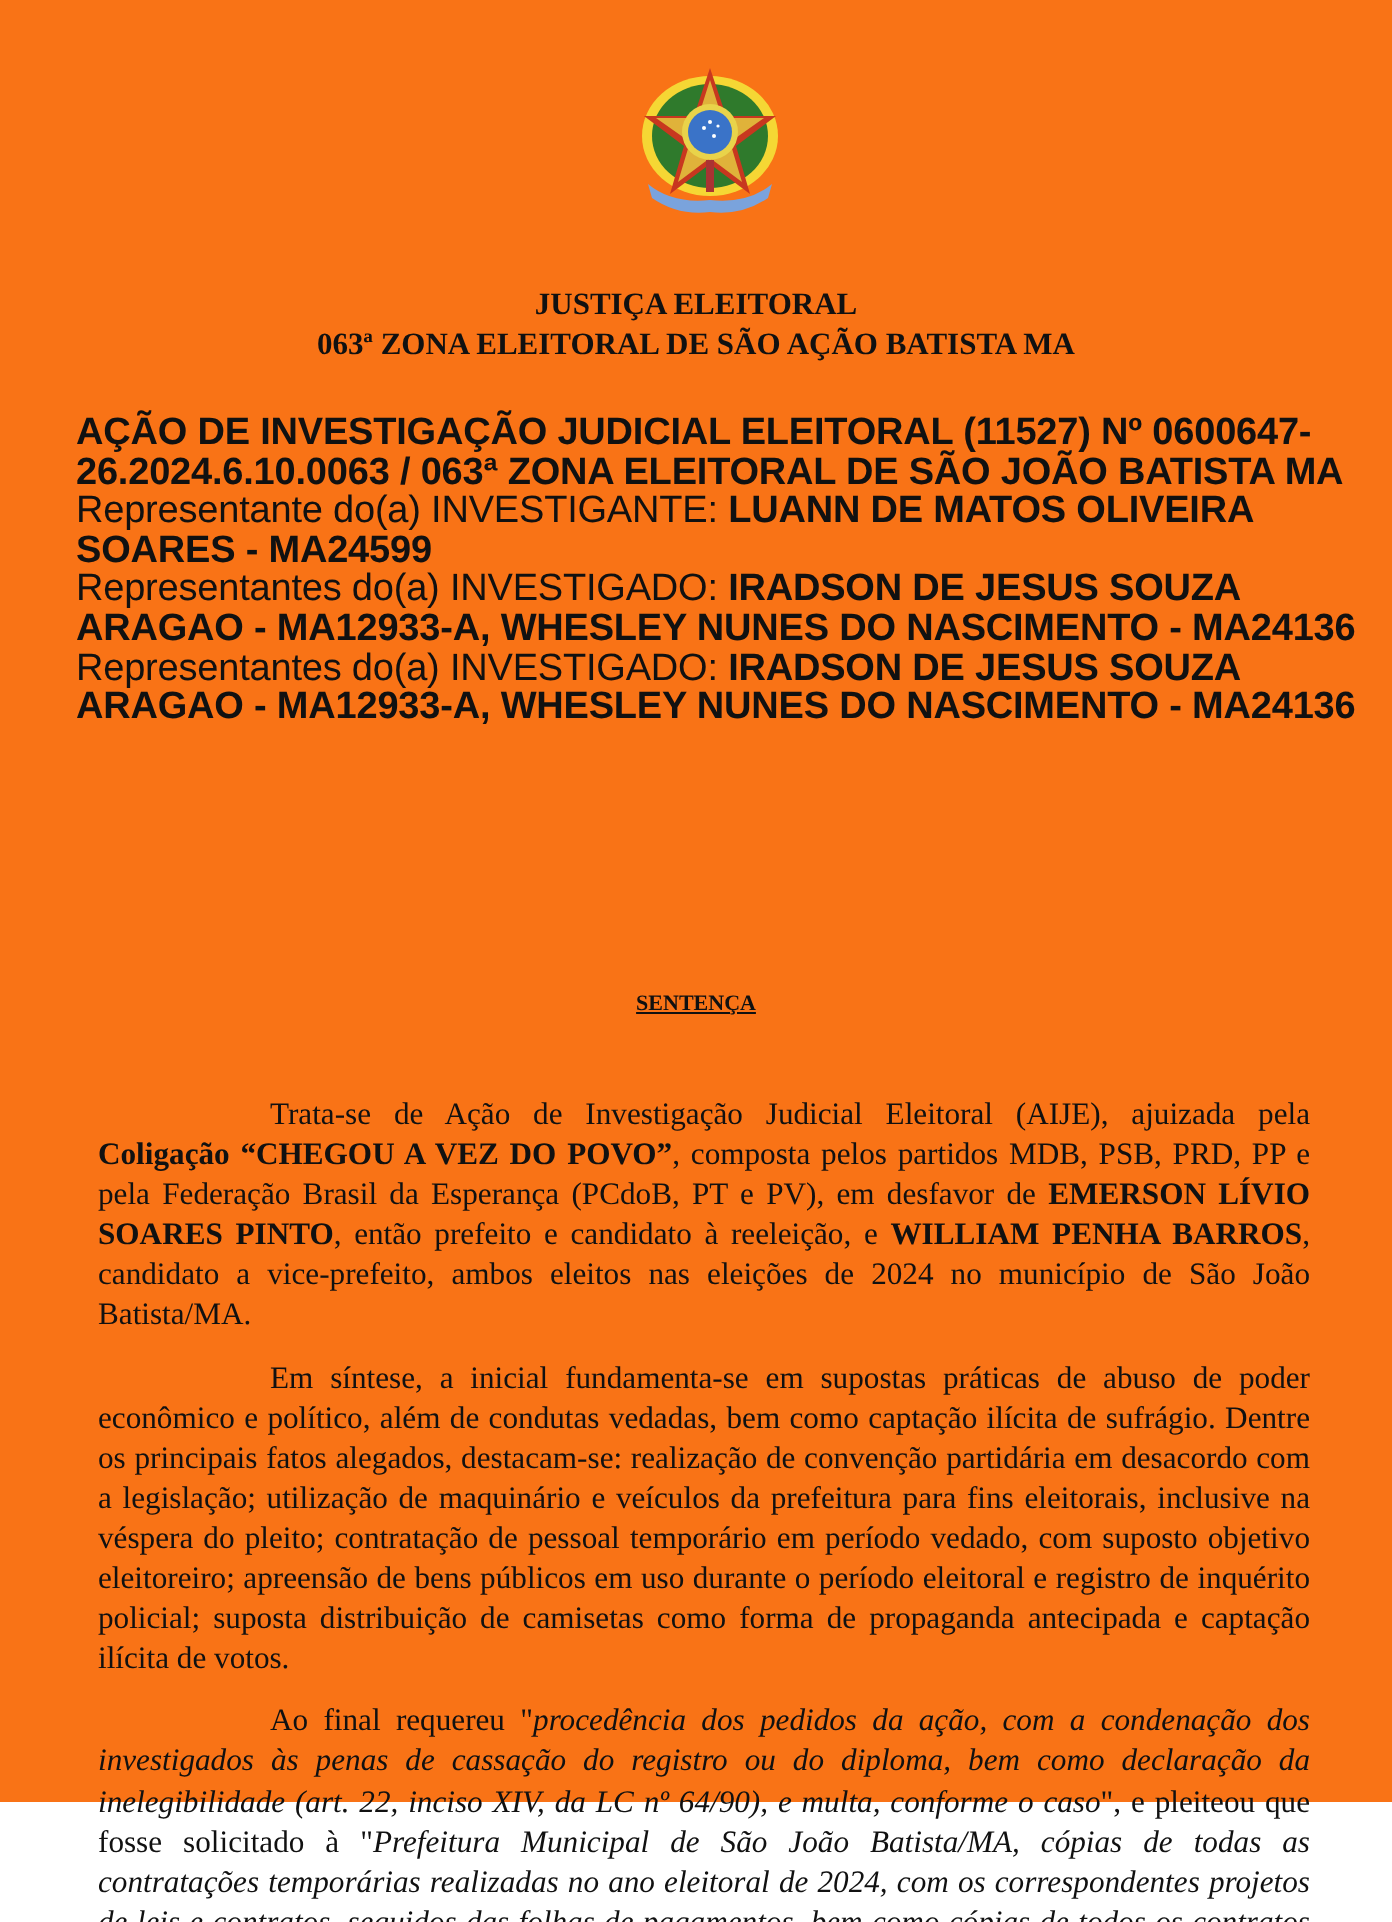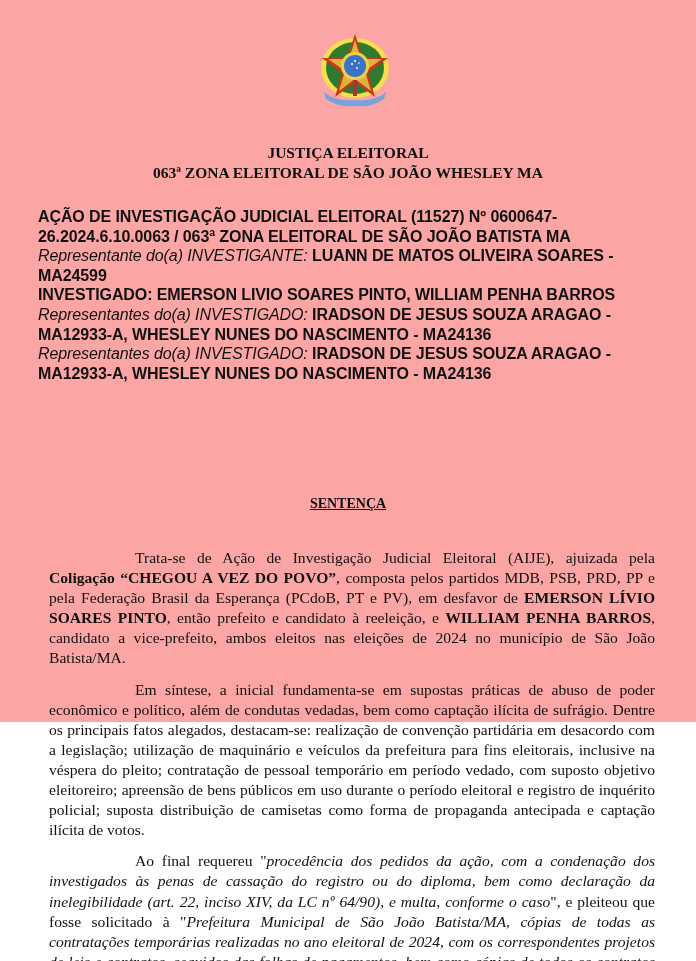--- a/index.html
+++ b/index.html
@@ -1,26 +1,26 @@
 <!DOCTYPE html>
 <html><head>
   <meta charset="utf-8">
   <style>
     html, body { margin:0; padding:0; background:#ffffff; }
     body { width:696px; height:961px; overflow:hidden; position:relative; color:#111; }
-    .page { position:absolute; left:0; top:0; width:696px; height:722px; background:#fca5a5; }
+    .page { position:absolute; left:0; top:0; width:696px; height:901px; background:#f97316; }
     .emblem { position:absolute; left:316px; top:30px; width:78px; height:80px; }
     .court-header { position:absolute; left:0; right:0; top:143px; text-align:center;
       font-family:"Liberation Serif", serif; font-weight:bold; font-size:15.5px; line-height:20px; color:#111; }
     .case-block { position:absolute; left:38px; right:15px; top:207px;
-      font-family:"Liberation Sans", sans-serif; font-weight:bold; font-size:16px; line-height:19.6px; color:#111; letter-spacing:-0.1px; }
-    .case-block .hl { font-weight:normal;font-style:italic; }
+      font-family:"Liberation Sans", sans-serif; font-weight:bold; font-size:19px; line-height:19.6px; color:#111; letter-spacing:-0.1px; }
+    .case-block .hl { font-weight:normal; }
     .case-block div { white-space:normal; }
     .sentence-title { position:absolute; left:0; right:0; top:496px; text-align:center;
-      font-family:"Liberation Serif", serif; font-weight:bold; font-size:14px; text-decoration:underline; }
+      font-family:"Liberation Serif", serif; font-weight:bold; font-size:11px; text-decoration:underline; }
     .body-text { position:absolute; left:38px; right:30px; top:537px;
       font-family:"Liberation Serif", serif; font-size:15.6px; line-height:20.1px; text-align:justify; color:#111; }
     .body-text p { margin:11px; text-indent:86px; }
     .body-text b { font-weight:bold; }
     .body-text i { font-style:italic; }
   </style>
 </head>
 <body>
 
 <div class="page">
@@ -35,27 +35,26 @@
     <circle cx="36" cy="34" r="1" fill="#fff"></circle>
       <circle cx="41" cy="38" r="1" fill="#fff"></circle>
     <circle cx="39" cy="31" r="1" fill="#fff"></circle>
       <circle cx="43" cy="33" r="0.8" fill="#fff"></circle>
     <rect x="37" y="50" width="4" height="16" fill="#a33"></rect>
     <path d="M8,62 Q20,72 39,70 Q58,72 70,62 L68,69 Q55,78 39,76 Q23,78 10,69 Z" fill="#7aa3dc"></path>
   </svg>
 
   <div class="court-header">
     <div>JUSTIÇA ELEITORAL</div>
-    <div>063ª ZONA ELEITORAL DE SÃO JOÃO WHESLEY MA</div>
+    <div>063ª ZONA ELEITORAL DE SÃO AÇÃO BATISTA MA</div>
   </div>
 
   <div class="case-block">
     <div>AÇÃO DE INVESTIGAÇÃO JUDICIAL ELEITORAL (11527) Nº 0600647-26.2024.6.10.0063 / 063ª ZONA ELEITORAL DE SÃO JOÃO BATISTA MA</div>
     <div><span class="hl">Representante do(a) INVESTIGANTE:</span><span> LUANN DE MATOS OLIVEIRA SOARES - MA24599</span></div>
-    <div>INVESTIGADO: EMERSON LIVIO SOARES PINTO, WILLIAM PENHA BARROS</div>
     <div><span class="hl">Representantes do(a) INVESTIGADO:</span><span> IRADSON DE JESUS SOUZA ARAGAO - MA12933-A, WHESLEY NUNES DO NASCIMENTO - MA24136</span></div>
     <div><span class="hl">Representantes do(a) INVESTIGADO:</span><span> IRADSON DE JESUS SOUZA ARAGAO - MA12933-A, WHESLEY NUNES DO NASCIMENTO - MA24136</span></div>
   </div>
 
   <div class="sentence-title">SENTENÇA</div>
 
   <div class="body-text">
     <p><span>Trata-se de Ação de Investigação Judicial Eleitoral (AIJE), ajuizada pela </span><b>Coligação “CHEGOU A VEZ DO POVO”</b><span>, composta pelos partidos MDB, PSB, PRD, PP e pela Federação Brasil da Esperança (PCdoB, PT e PV), em desfavor de </span><b>EMERSON LÍVIO SOARES PINTO</b><span>, então prefeito e candidato à reeleição, e </span><b>WILLIAM PENHA BARROS</b><span>, candidato a vice-prefeito, ambos eleitos nas eleições de 2024 no município de São João Batista/MA.</span></p>
     <p>Em síntese, a inicial fundamenta-se em supostas práticas de abuso de poder econômico e político, além de condutas vedadas, bem como captação ilícita de sufrágio. Dentre os principais fatos alegados, destacam-se: realização de convenção partidária em desacordo com a legislação; utilização de maquinário e veículos da prefeitura para fins eleitorais, inclusive na véspera do pleito; contratação de pessoal temporário em período vedado, com suposto objetivo eleitoreiro; apreensão de bens públicos em uso durante o período eleitoral e registro de inquérito policial; suposta distribuição de camisetas como forma de propaganda antecipada e captação ilícita de votos.</p>
     <p><span>Ao final requereu "</span><i>procedência dos pedidos da ação, com a condenação dos investigados às penas de cassação do registro ou do diploma, bem como declaração da inelegibilidade (art. 22, inciso XIV, da LC nº 64/90), e multa, conforme o caso</i><span>", e pleiteou que fosse solicitado à "</span><i>Prefeitura Municipal de São João Batista/MA, cópias de todas as contratações temporárias realizadas no ano eleitoral de 2024, com os correspondentes projetos de leis e contratos, seguidos das folhas de pagamentos, bem como cópias de todos os contratos de aluguéis dos carros, caminhões e maquinários realizados pela prefeitura municipal de São</i></p>

